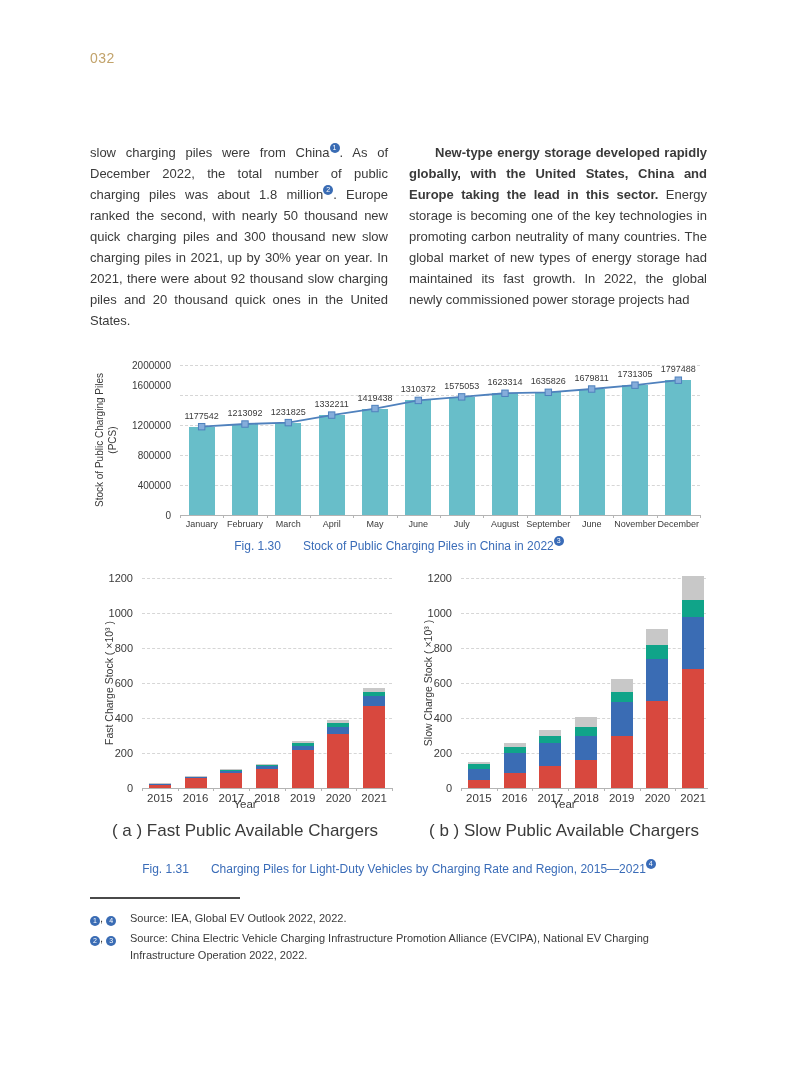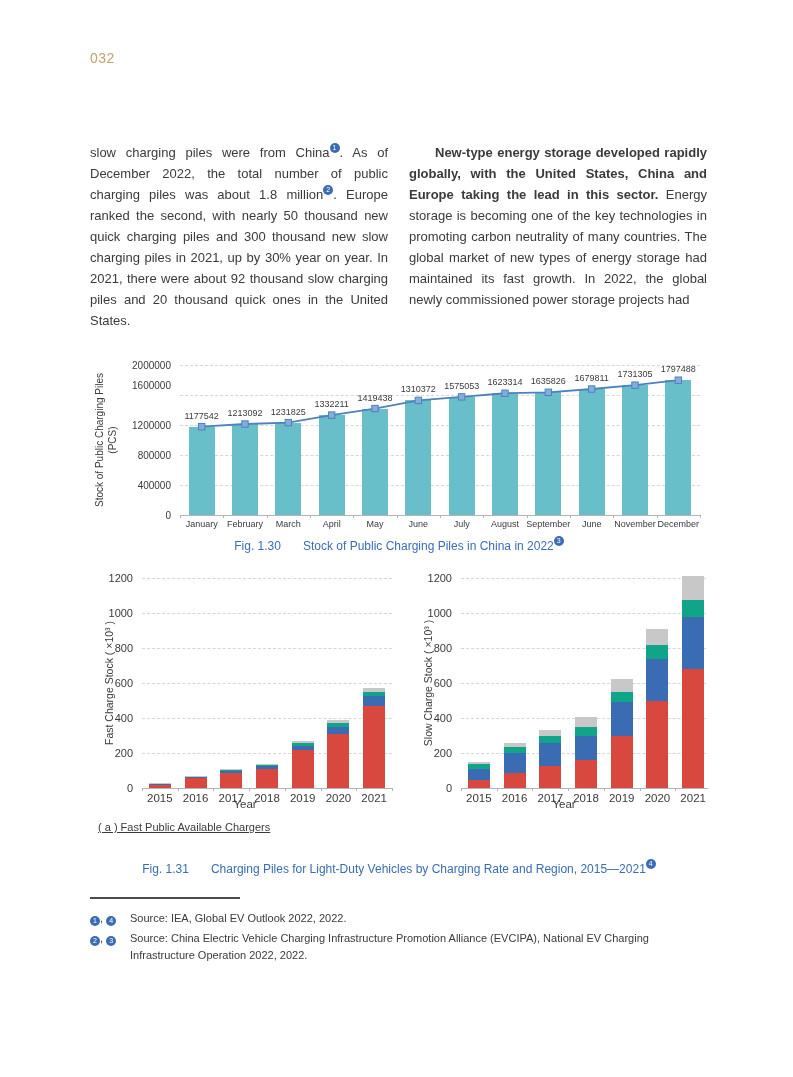--- a/index.html
+++ b/index.html
@@ -53,21 +53,21 @@
   .chart1-row .xtick { top: 154px; font-size: 9px; }
   
   .panels { position: absolute; left: 98px; top: 568px; display: flex; gap: 25px; }
   .panel { position: relative; width: 294px; height: 250px; }
   .panel .plot { left: 44px; top: 10px; width: 250px; height: 210px; }
   .panel .vlabel { left: 12px; top: 115px; font-size: 10.5px; }
   .panel .ytick { font-size: 11px; }
   .panel .xtick { top: 214px; font-size: 11.5px; }
   .panel .xaxis-label { position: absolute; left: 50%; transform: translateX(-50%); top: 230px; font-size: 11.5px; }
   .subcaps { position: absolute; left: 98px; top: 821px; display: flex; gap: 25px; }
-  .subcap { width: 294px; text-align: left; font-size: 11px; text-decoration: underline; }
+  .subcap { width: 294px; text-align: center; font-size: 17px; }
   .legend { position: absolute; left: 90px; top: 841px; width: 618px; display: flex; justify-content: center; gap: 24px; font-size: 11.5px; }
   .legend-item { display: flex; align-items: center; gap: 4px; }
   .legend-swatch { width: 11px; height: 11px; display: inline-block; }
   .caption {
     position: absolute; left: 90px; width: 618px; text-align: center;
     color: #3a6cb8; font-size: 12px;
   }
   .caption .cap-label { margin-right: 22px; }
   .caption .sup-circ { background:#3a6cb8; }
   .cap130 { top: 538px; }
@@ -299,20 +299,21 @@
           <div class="seg" style="left: 221.071px; width: 22.1429px; bottom: 119px; height: 52.5px; background: rgb(58, 108, 180);"></div>
           <div class="seg" style="left: 221.071px; width: 22.1429px; bottom: 171.5px; height: 16.625px; background: rgb(16, 164, 137);"></div>
           <div class="seg" style="left: 221.071px; width: 22.1429px; bottom: 188.125px; height: 23.625px; background: rgb(200, 200, 200);"></div>
         </div>
       <div class="xaxis-label">Year</div>
     </div>
   </div>
 
   <div class="subcaps">
     <div class="subcap">( a ) Fast Public Available Chargers</div>
+    <div class="subcap">( b ) Slow Public Available Chargers</div>
   </div>
 
 
   <div class="caption cap131"><span class="cap-label">Fig. 1.31</span><span>Charging Piles for Light-Duty Vehicles by Charging Rate and Region, 2015—2021</span><span class="sup-circ">4</span></div>
 
   <div class="footnotes">
     <div class="fnrule"></div>
     <div class="fnrow">
       <span class="fnmarks"><span class="sup-circ">1</span><span>, </span><span class="sup-circ">4</span></span>
       <span class="fntext">Source: IEA, Global EV Outlook 2022, 2022.</span>

